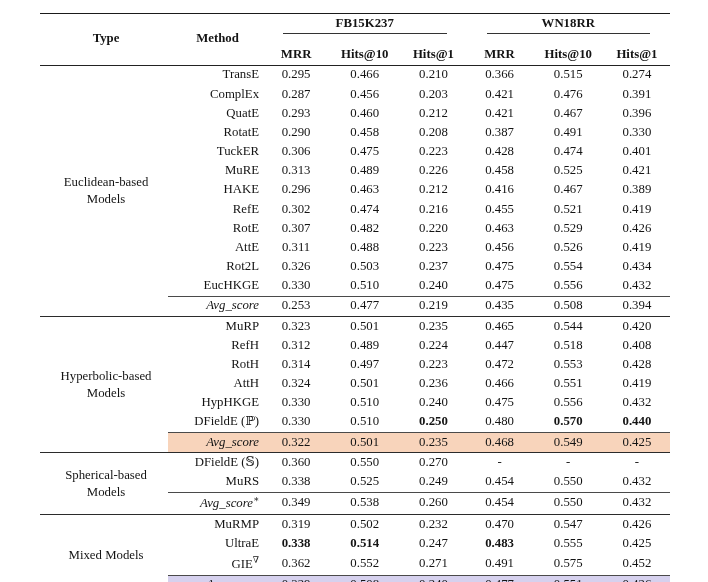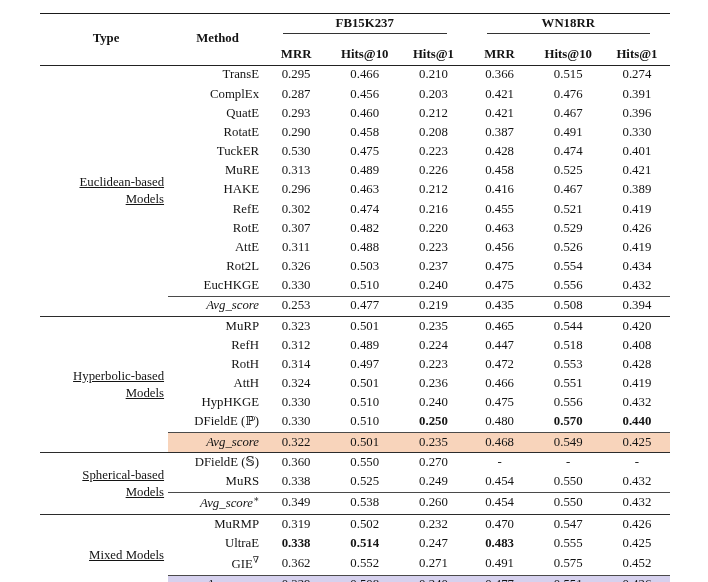--- a/index.html
+++ b/index.html
@@ -45,26 +45,25 @@
   th.h-dataset { padding-bottom: 12px; }
   th.h-dataset span {
     display: block;
     border-bottom: 1px solid #333;
     padding-bottom: 1px;
     margin: 0 16px;
   }
   tr.metrics-row th { border-bottom: 1.1px solid #222; }
   tbody td { text-align: center; }
   td.type-cell {
-    text-align: right;
+    text-align: center;
     vertical-align: middle;
     padding-left: 8px;
     white-space: normal;
     line-height: 1.3;
-    text-decoration: underline;
   }
   td.method-cell { text-align: right; padding-left: 6px; }
   td.method-cell.italic { font-style: italic; }
   tr.group-start > td { border-top: 1px solid #2b2b2b; }
   tr.avg-row > td { border-top: 1px solid #4a4a4a; }
   tr.hl > td { background: var(--hl); }
   sup { font-size: 9px; }
 </style>
 </head>
 <body>
@@ -134,21 +133,21 @@
           <td class="method-cell">RotatE</td>
           <td class="value-cell">0.290</td>
           <td class="value-cell">0.458</td>
           <td class="value-cell">0.208</td>
           <td class="value-cell">0.387</td>
           <td class="value-cell">0.491</td>
           <td class="value-cell">0.330</td>
         </tr>
         <tr>
           <td class="method-cell">TuckER</td>
-          <td class="value-cell">0.530</td>
+          <td class="value-cell">0.306</td>
           <td class="value-cell">0.475</td>
           <td class="value-cell">0.223</td>
           <td class="value-cell">0.428</td>
           <td class="value-cell">0.474</td>
           <td class="value-cell">0.401</td>
         </tr>
         <tr>
           <td class="method-cell">MuRE</td>
           <td class="value-cell">0.313</td>
           <td class="value-cell">0.489</td>

